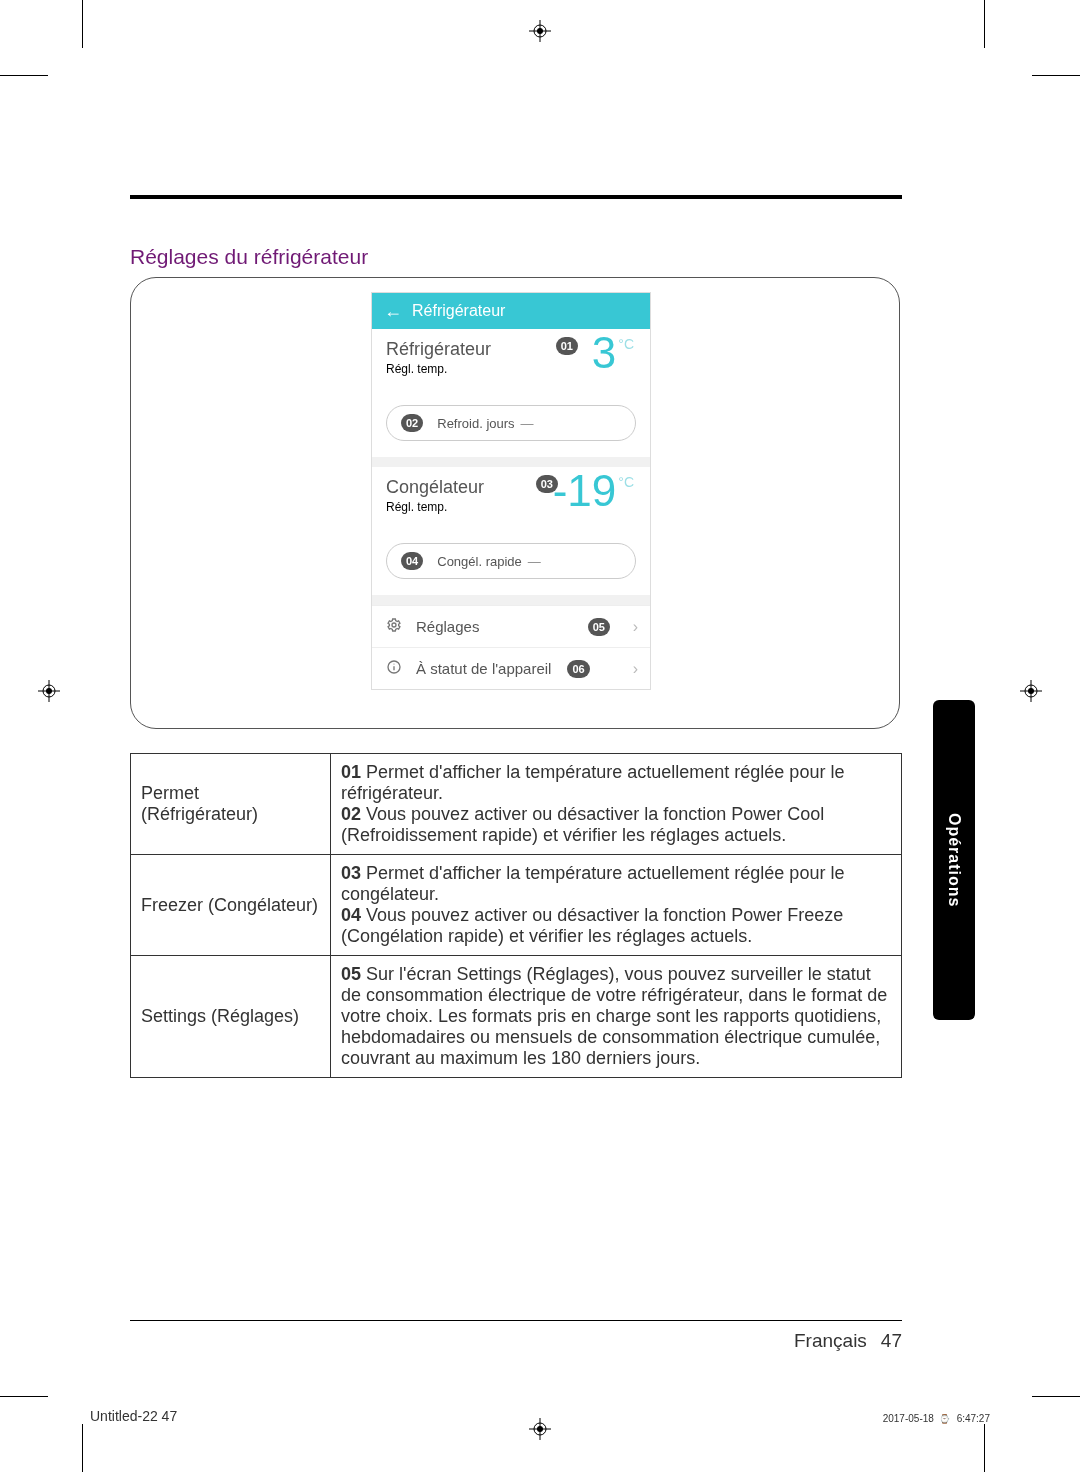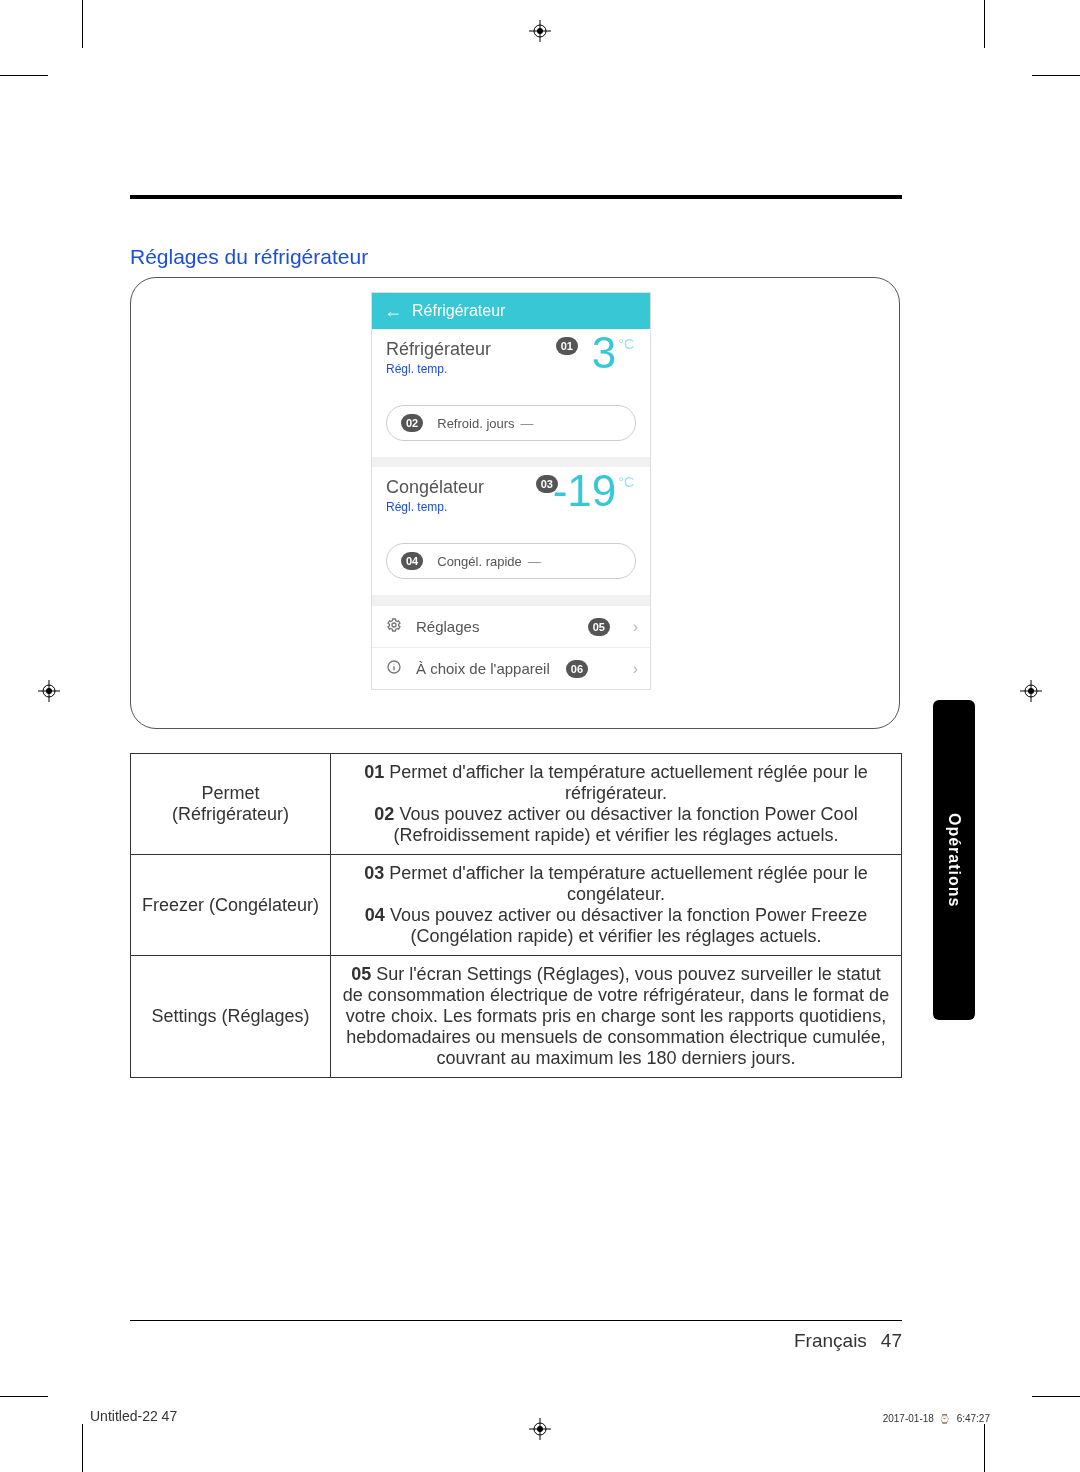--- a/index.html
+++ b/index.html
@@ -21,31 +21,31 @@
   .trim-bl-v { left: 82px; bottom: 0; width: 1px; height: 48px; }
   .trim-br-v { left: 984px; bottom: 0; width: 1px; height: 48px; }
   .trim-l-h { left: 0; top: 75px; width: 48px; height: 1px; }
   .trim-r-h { right: 0; top: 75px; width: 48px; height: 1px; }
   .trim-l-h2 { left: 0; bottom: 75px; width: 48px; height: 1px; }
   .trim-r-h2 { right: 0; bottom: 75px; width: 48px; height: 1px; }
 
   .content { position: absolute; left: 130px; top: 195px; width: 772px; }
   .thick-rule { height: 4px; background: #000; margin-bottom: 46px; }
 
-  .section-title { font-size: 21px; font-weight: 400; color: #1d4ed8; margin-bottom: 8px; }
+  .section-title { font-size: 21px; font-weight: 400; color: #701a75; margin-bottom: 8px; }
 
   .device-frame { border: 1.5px solid #555; border-radius: 26px; padding: 15px 15px 14px 15px; width: 770px; height: 452px; position: relative; }
   .screen { position: absolute; left: 240px; top: 14px; width: 280px; border: 1px solid #ddd; }
 
   .app-header { background: #38c7d4; color: #fff; height: 36px; display: flex; align-items: center; padding: 0 12px; font-size: 16px; }
   .app-header .back { margin-right: 10px; font-size: 18px; line-height: 1; }
 
   .card { background: #fff; padding: 10px 14px 10px 14px; position: relative; }
   .card-title { font-size: 18px; color: #555; }
-  .card-sub { font-size: 12px; color: #1d4ed8; margin-top: 2px; }
+  .card-sub { font-size: 12px; color: #000000; margin-top: 2px; }
   .big-temp { position: absolute; right: 16px; top: 2px; color: #38c7d4; font-size: 44px; font-weight: 300; line-height: 1; display: flex; align-items: flex-start; }
   .big-temp .unit { font-size: 14px; color: #9cdfe6; margin-top: 6px; margin-left: 2px; }
 
   .badge { display: inline-flex; align-items: center; justify-content: center; min-width: 22px; height: 18px; padding: 0 5px; border-radius: 9px; background: #555; color: #fff; font-size: 11px; font-weight: 700; }
   .badge-pos-01 { position: absolute; right: 72px; top: 8px; }
   .badge-pos-03 { position: absolute; right: 92px; top: 8px; }
 
   .pill-row { padding: 10px 14px 16px 14px; background:#fff; }
   .pill { border: 1px solid #ccc; border-radius: 20px; height: 36px; display: flex; align-items: center; padding: 0 14px; font-size: 13px; color: #555; position: relative; }
   .pill .badge { margin-right: 14px; }
@@ -53,21 +53,21 @@
 
   .menu-row { display: flex; align-items: center; height: 42px; padding: 0 14px; font-size: 15px; color: #555; background:#fff; border-top: 1px solid #eee; position: relative; }
   .menu-row .micon { width: 20px; margin-right: 10px; color: #777; }
   .menu-row .chev { position: absolute; right: 12px; color: #bbb; font-size: 16px; }
   .menu-row .badge { margin-left: 8px; }
 
   .sep-strip { height: 10px; background: #f1f1f1; }
 
   
   table.desc { border-collapse: collapse; width: 772px; margin-top: 24px; font-size: 18px; color: #333; }
-  table.desc td { border: 1px solid #333; padding: 8px 10px; vertical-align: middle; text-align: center; }
+  table.desc td { border: 1px solid #333; padding: 8px 10px; vertical-align: middle; }
   table.desc td.lbl { width: 200px; }
   table.desc .num { font-weight: 700; }
 
   
   .side-tab { position: absolute; right: 105px; top: 700px; width: 42px; height: 320px; background: #000; border-radius: 6px; color: #fff; display: flex; align-items: center; justify-content: center; }
   .side-tab span { writing-mode: vertical-rl; font-size: 16px; font-weight: 600; letter-spacing: 1px; }
 
   
   .footer-rule { position: absolute; left: 130px; width: 772px; top: 1320px; height: 1px; background: #000; }
   .footer { position: absolute; left: 130px; width: 772px; top: 1330px; display: flex; justify-content: flex-end; font-size: 19px; color: #333; }
@@ -190,21 +190,21 @@
         </div>
 
         <div class="menu-row">
           <span class="micon">
             <svg class="info-svg" viewBox="0 0 24 24" fill="none" stroke="#777" stroke-width="2">
                 <circle cx="12" cy="12" r="9"></circle>
                 <line x1="12" y1="11" x2="12" y2="17"></line>
                 <circle cx="12" cy="7.5" r="0.8" fill="#777" stroke="none"></circle>
               </svg>
           </span>
-          <span>À choix de l'appareil</span>
+          <span>À statut de l'appareil</span>
           <span class="badge" style="margin-left:16px;">06</span>
           <span class="chev">›</span>
         </div>
 
       </div>
     </div>
 
     <table class="desc">
       <tbody>
           <tr>
@@ -241,18 +241,18 @@
   </div>
 
   <div class="footer-rule"></div>
   <div class="footer">
     <span>Français</span>
     <span class="pn">47</span>
   </div>
 
   <div class="slug-left">Untitled-22   47</div>
   <div class="slug-right">
-    <span>2017-01-18</span>
+    <span>2017-05-18</span>
     <span class="ico">⌚</span>
     <span>6:47:27</span>
   </div>
 
 </div>
 
 </body></html>

